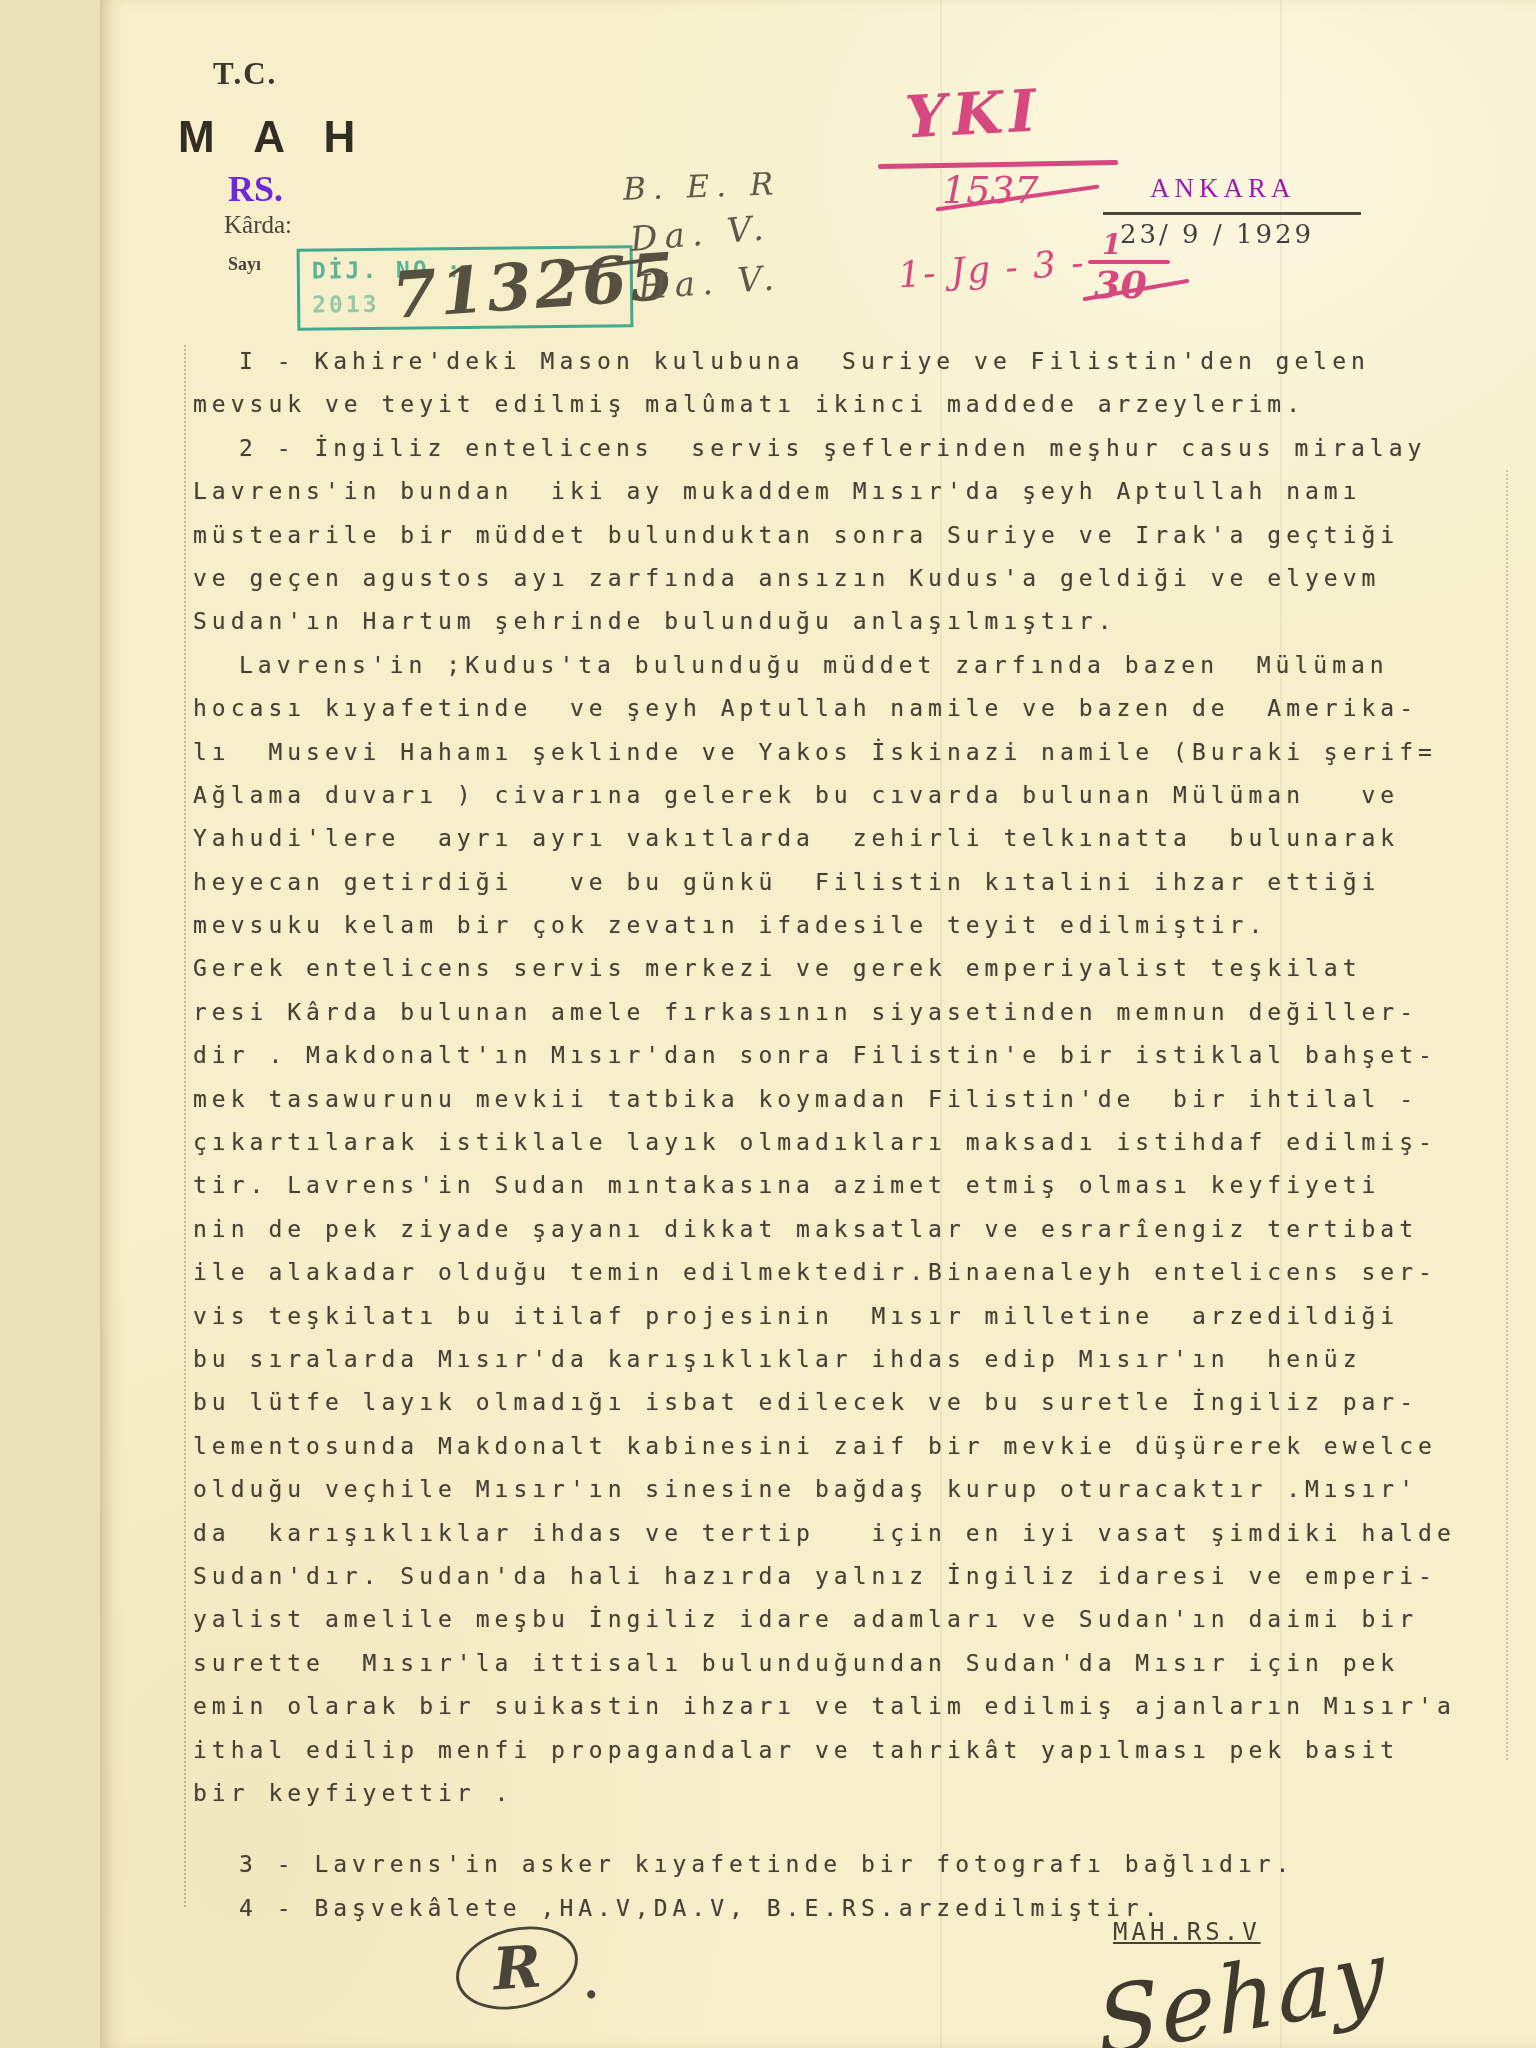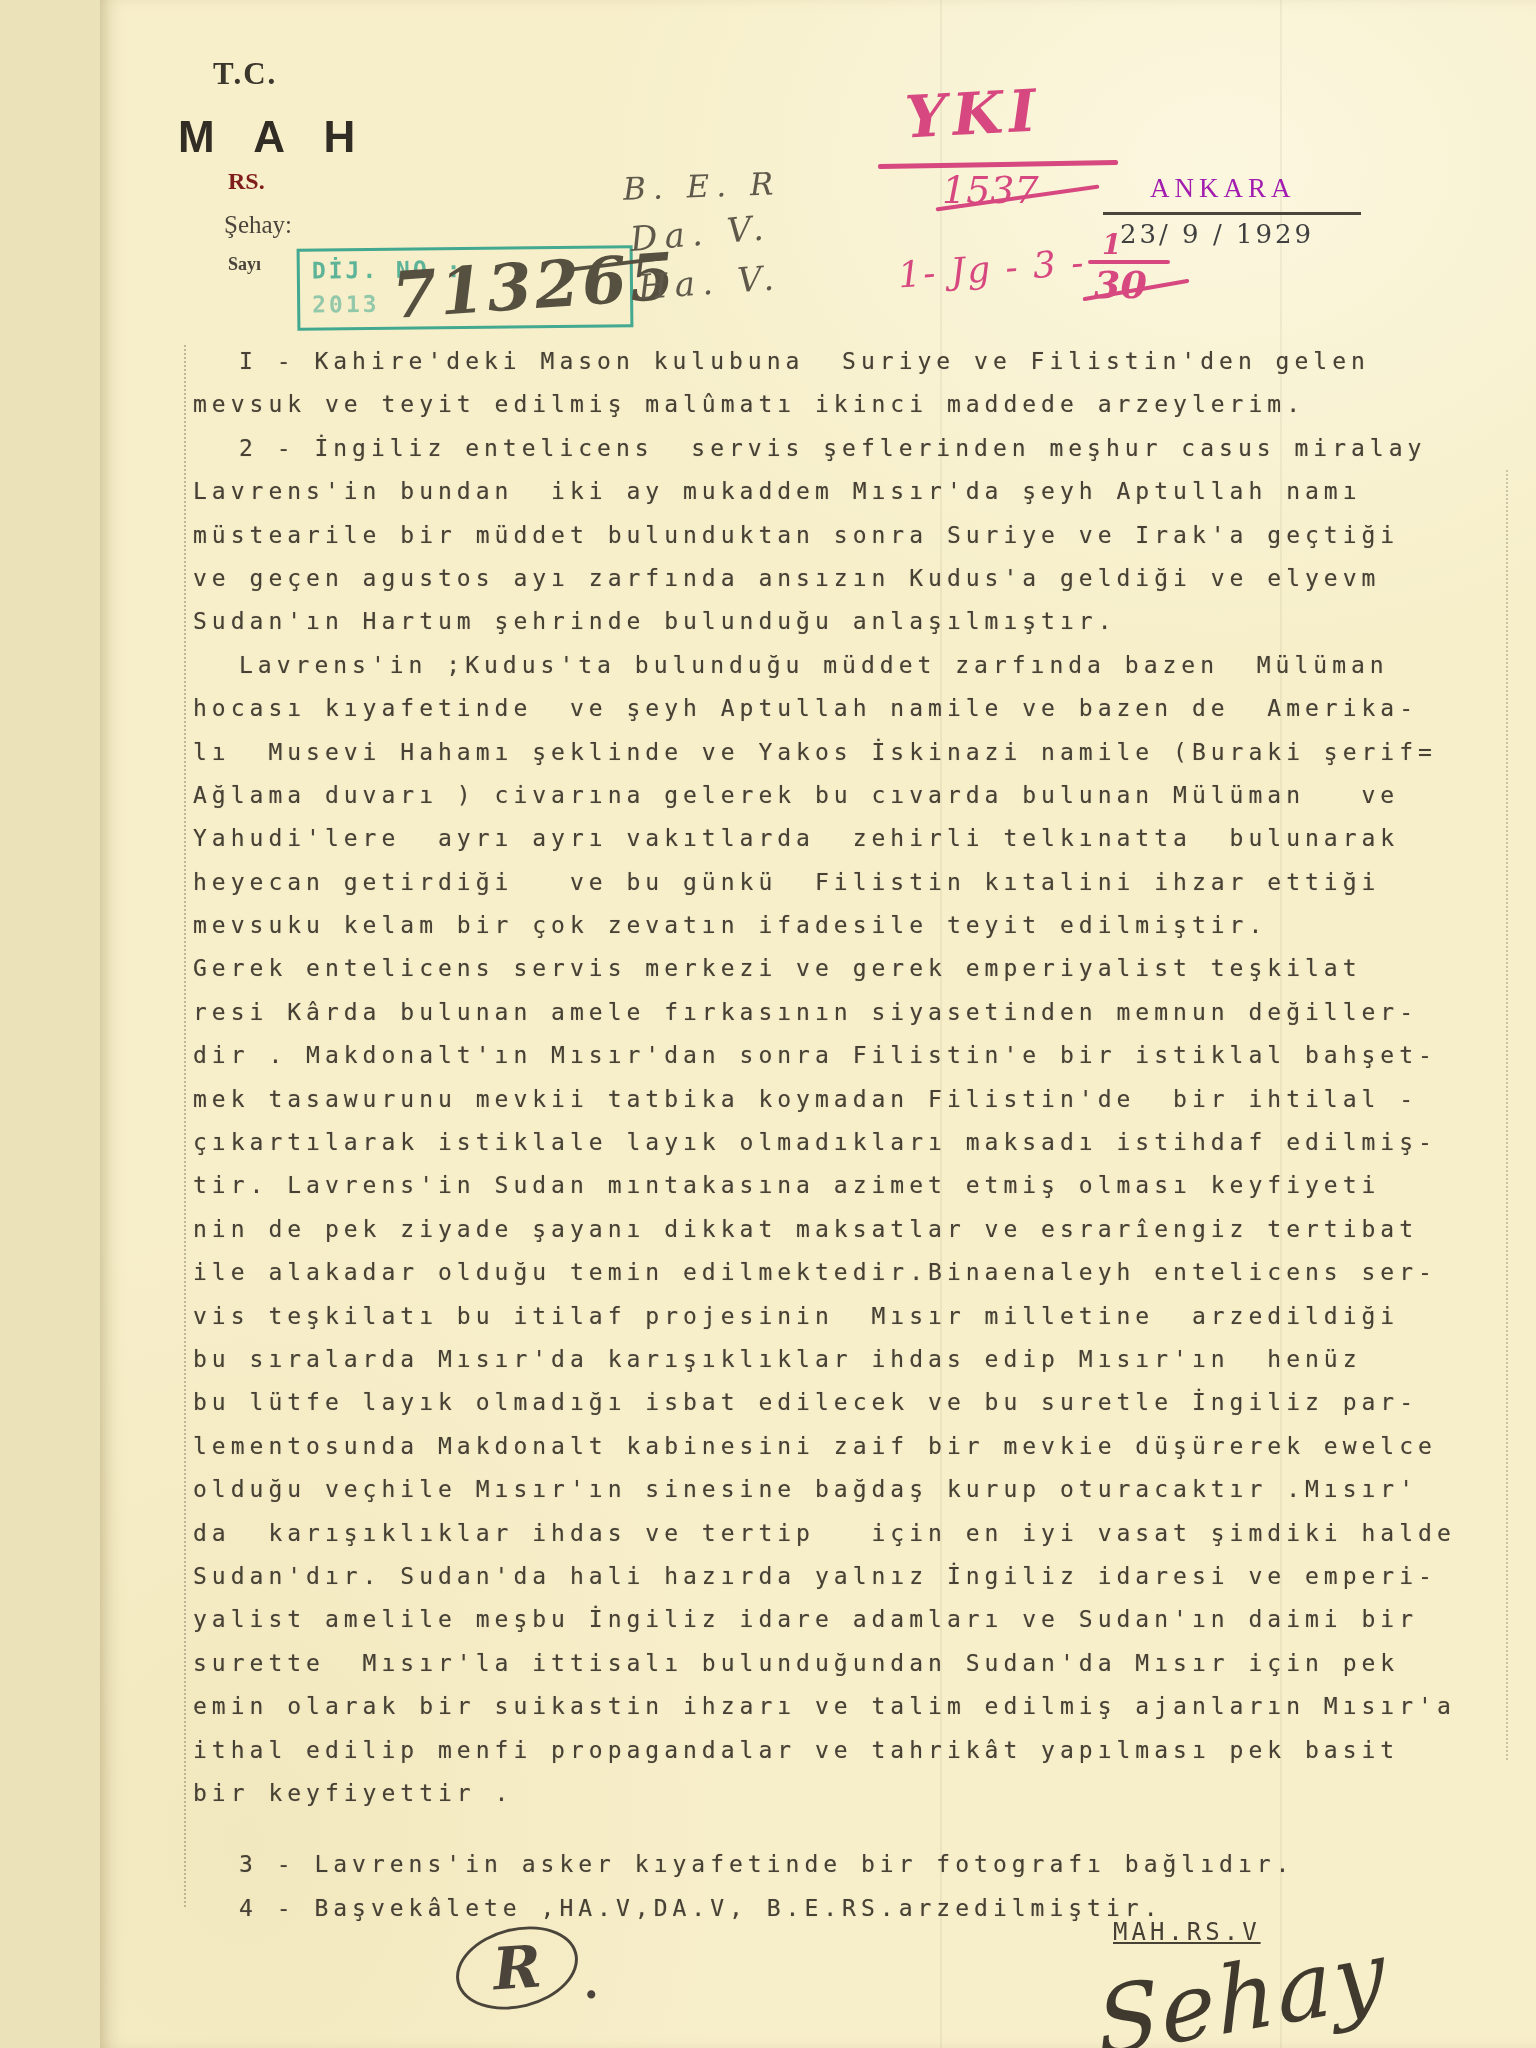--- a/index.html
+++ b/index.html
@@ -15,21 +15,21 @@
       radial-gradient(ellipse 900px 700px at 78% 8%, rgba(255,253,240,.55), rgba(255,253,240,0) 70%),
       radial-gradient(ellipse 700px 900px at 10% 90%, rgba(220,200,140,.18), rgba(220,200,140,0) 70%),
       #f7efca;
     box-shadow: inset 14px 0 20px -12px rgba(140,118,66,.5);
   }
   .fold{position:absolute;top:0;width:2px;height:2048px;background:rgba(120,100,60,.08);}
   .abs{position:absolute;}
   
   .tc{font-weight:bold;font-size:31px;color:#3c372d;letter-spacing:2px;}
   .mah{font-weight:bold;font-size:44px;color:#322d24;letter-spacing:14px;font-family:"Liberation Sans",sans-serif;}
-  .rs{font-weight:bold;font-size:24px;color:#7f1d1d;}
+  .rs{font-weight:bold;font-size:36px;color:#6d28d9;}
   .sube{font-size:25px;color:#4a443a;}
   .sayi{font-size:18px;color:#4a443a;font-weight:bold;}
   .ankara{font-size:27px;color:#a21caf;letter-spacing:5px;text-align:center;}
   .rule{background:#4a453c;height:3px;}
   .date{font-size:26px;color:#404040;letter-spacing:3px;font-family:"DejaVu Serif",serif;}
   
   .stamp-box{
     border:3px solid #2fa189;width:330px;height:76px;
     transform:rotate(-.6deg);opacity:.9;
   }
@@ -80,21 +80,21 @@
 <body>
 
 <div class="page">
   <div class="fold" style="left:840px"></div>
   <div class="fold" style="left:1180px"></div>
 </div>
 
 <div class="abs tc" style="left:213px;top:56px">T.C.</div>
 <div class="abs mah" style="left:178px;top:112px">M A H</div>
 <div class="abs rs" style="left:228px;top:168px">RS.</div>
-<div class="abs sube" style="left:224px;top:211px">Şehay:</div>
+<div class="abs sube" style="left:224px;top:211px">Kârda:</div>
 <div class="abs sayi" style="left:228px;top:254px">Sayı</div>
 
 <div class="abs ankara" style="left:1150px;top:173px">ANKARA</div>
 <div class="abs rule" style="left:1103px;top:212px;width:258px"></div>
 <div class="abs date" style="left:1120px;top:219px">23/ 9 / 1929</div>
 
 <div class="abs stamp-box" style="left:297px;top:247px">
   <div class="abs stamp-t" style="left:12px;top:6px;font-size:23px;letter-spacing:3px;opacity:.85">DİJ. NO :</div>
   <div class="abs stamp-t" style="left:12px;top:40px;font-size:23px;letter-spacing:3px;opacity:.55">2013</div>
 </div>

